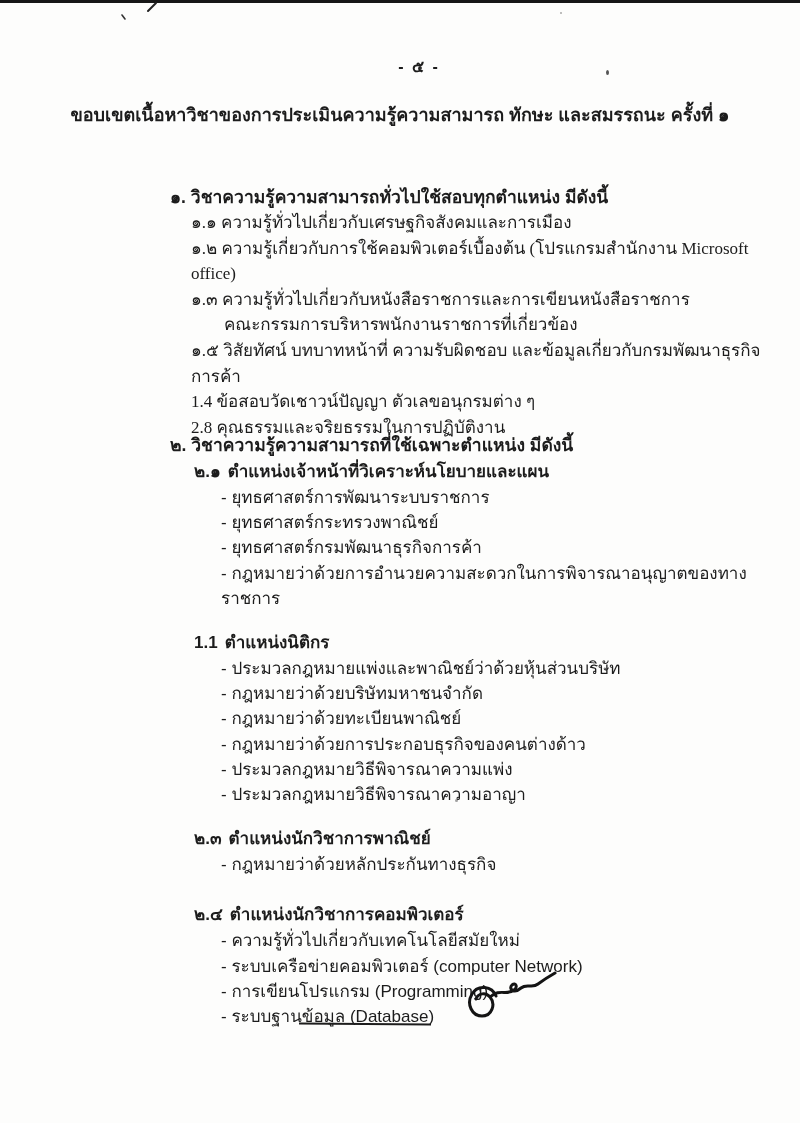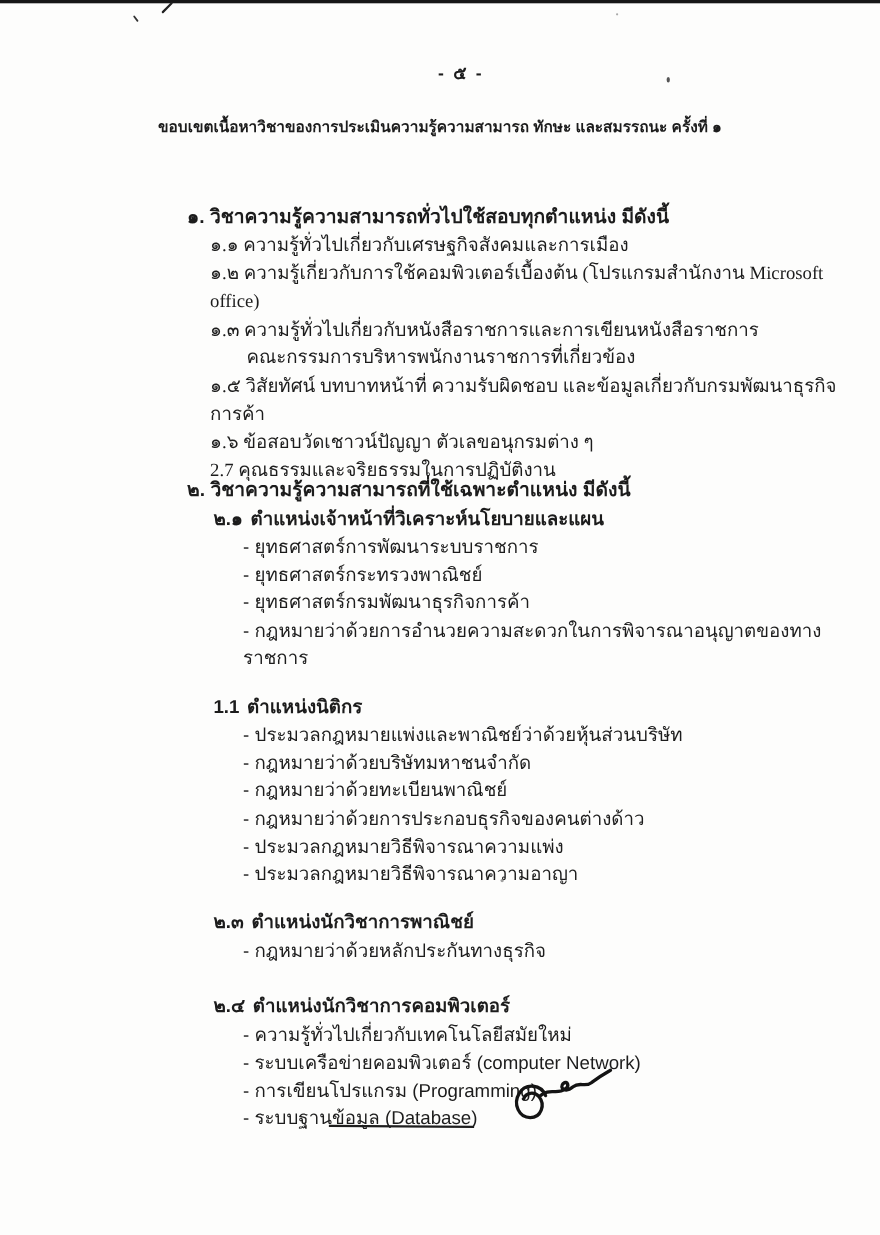--- a/index.html
+++ b/index.html
@@ -26,21 +26,21 @@
 
   .page-number {
     position: absolute; top: 54px; left: 0;
     width: 100%; text-align: center;
     padding-left: 38px; box-sizing: border-box;
     font-size: 16px; font-weight: 700; letter-spacing: 2px;
   }
   .doc-title {
     position: absolute; top: 97px; left: 0;
     width: 100%; text-align: center;
-    font-size: 14px; font-weight: 700;
+    font-size: 18px; font-weight: 700;
     line-height: 36px;
   }
 
   .text-block { position: absolute; left: 170px; width: 615px; font-size: 17px; }
   .sec-heading { font-weight: 700; font-size: 17.5px; line-height: 26px; }
   #sec1 { top: 184px; }
   #sec1 .s-item { padding-left: 21px; line-height: 25.6px; font-family: Liberation Serif, serif; }
   #sec1 .s-item.cont { padding-left: 54px; }
 
   #sec2 { top: 432px; }
@@ -80,22 +80,22 @@
     <div>ขอบเขตเนื้อหาวิชาของการประเมินความรู้ความสามารถ ทักษะ และสมรรถนะ ครั้งที่ ๑</div>
   </div>
 
   <div class="text-block" id="sec1">
     <div class="sec-heading">๑. วิชาความรู้ความสามารถทั่วไปใช้สอบทุกตำแหน่ง มีดังนี้</div>
     <div class="s-item">๑.๑ ความรู้ทั่วไปเกี่ยวกับเศรษฐกิจสังคมและการเมือง</div>
     <div class="s-item">๑.๒ ความรู้เกี่ยวกับการใช้คอมพิวเตอร์เบื้องต้น (โปรแกรมสำนักงาน Microsoft office)</div>
     <div class="s-item">๑.๓ ความรู้ทั่วไปเกี่ยวกับหนังสือราชการและการเขียนหนังสือราชการ</div>
     <div class="s-item cont">คณะกรรมการบริหารพนักงานราชการที่เกี่ยวข้อง</div>
     <div class="s-item">๑.๕ วิสัยทัศน์ บทบาทหน้าที่ ความรับผิดชอบ และข้อมูลเกี่ยวกับกรมพัฒนาธุรกิจการค้า</div>
-    <div class="s-item">๑.๖ ข้อสอบวัดเชาวน์ปัญญา ตัวเลขอนุกรมต่าง ๆ</div>
-    <div class="s-item">2.7 คุณธรรมและจริยธรรมในการปฏิบัติงาน</div>
+    <div class="s-item">1.4 ข้อสอบวัดเชาวน์ปัญญา ตัวเลขอนุกรมต่าง ๆ</div>
+    <div class="s-item">2.8 คุณธรรมและจริยธรรมในการปฏิบัติงาน</div>
   </div>
 
   <div class="text-block" id="sec2">
     <div class="sec-heading">๒. วิชาความรู้ความสามารถที่ใช้เฉพาะตำแหน่ง มีดังนี้</div>
 
     <div class="sub">
       <div class="sub-heading">
         <span class="sub-num">๒.๑</span><span class="sub-title">ตำแหน่งเจ้าหน้าที่วิเคราะห์นโยบายและแผน</span>
       </div>
       <div class="dash-item">- ยุทธศาสตร์การพัฒนาระบบราชการ</div>

